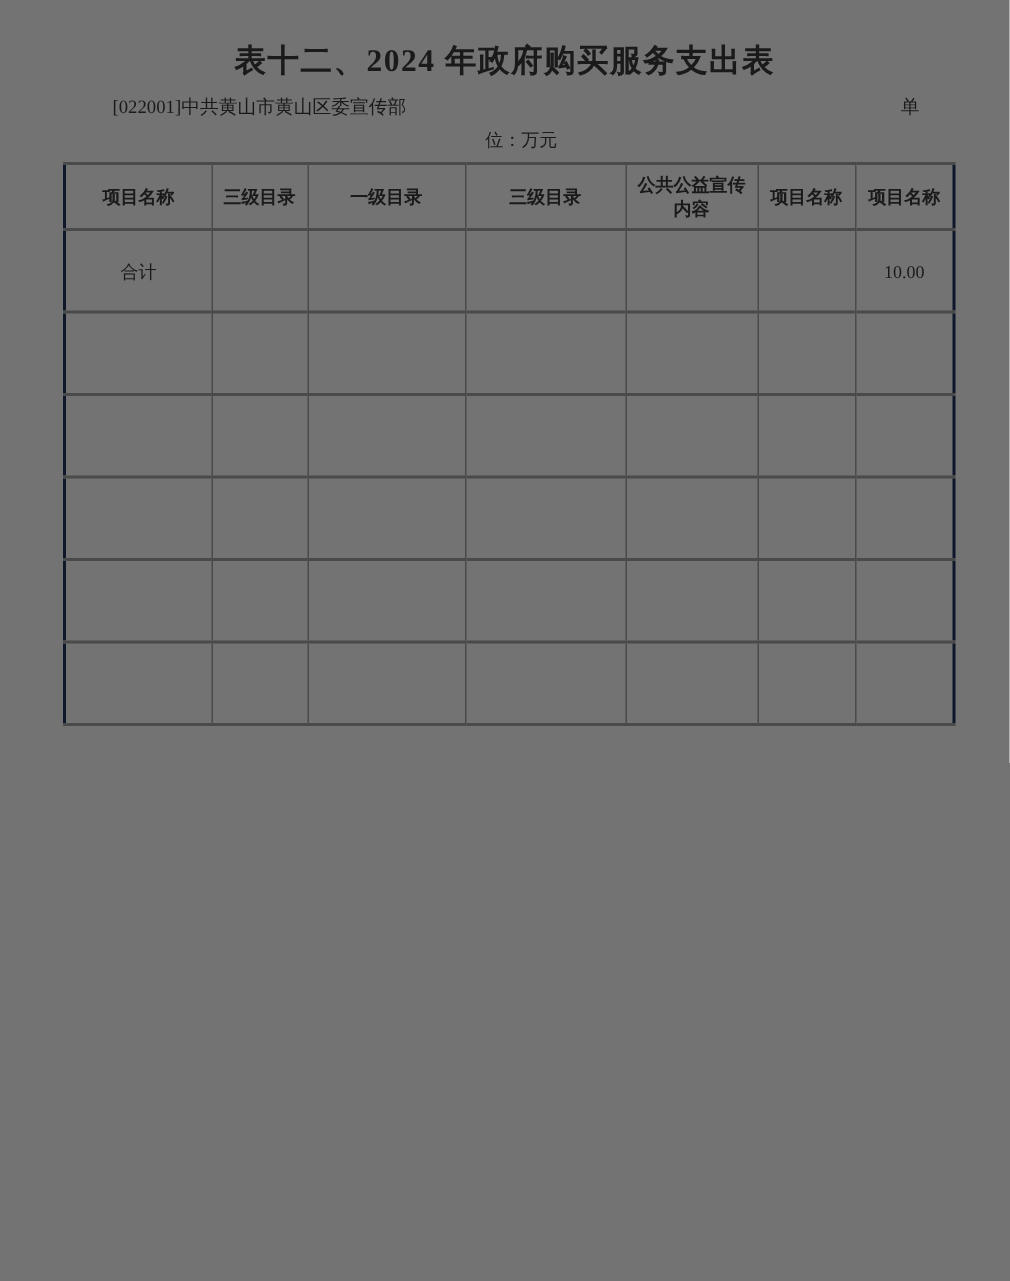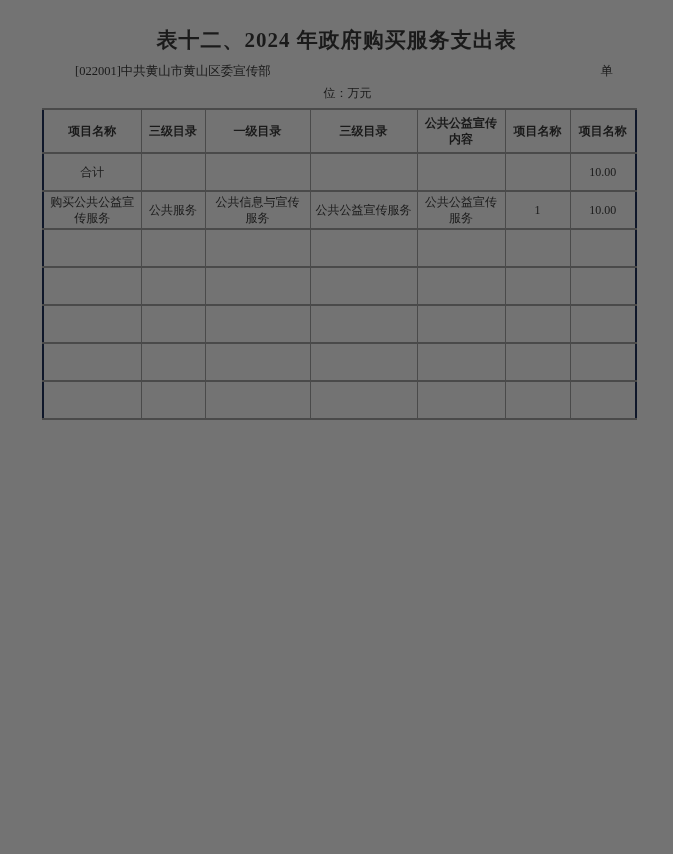--- a/index.html
+++ b/index.html
@@ -55,21 +55,21 @@
     border-bottom: 2px solid #4a4a4a;
     padding: 2px 3px;
     text-align: center;
     vertical-align: middle;
     font-size: 12px;
     line-height: 16px;
     white-space: pre-line;
     overflow: hidden;
   }
   table.expenditure thead tr { height: 44px; }
-  table.expenditure tbody tr { height: 38px; }
+  table.expenditure tbody tr { height: 55px; }
   table.expenditure th { font-weight: bold; }
 </style>
 </head>
 <body>
 
 <div class="page">
 
   <h1 class="doc-title">表十二、2024 年政府购买服务支出表</h1>
 
   <div class="meta-line">
@@ -102,32 +102,20 @@
       </tr>
     </thead>
     <tbody>
         <tr>
           <td>合计</td>
           <td></td>
           <td></td>
           <td></td>
           <td></td>
           <td></td>
-          <td>10.00</td>
-        </tr>
-        <tr>
-          <td>购买公共公益宣
-传服务</td>
-          <td>公共服务</td>
-          <td>公共信息与宣传
-服务</td>
-          <td>公共公益宣传服务</td>
-          <td>公共公益宣传
-服务</td>
-          <td>1</td>
           <td>10.00</td>
         </tr>
         <tr>
           <td></td>
           <td></td>
           <td></td>
           <td></td>
           <td></td>
           <td></td>
           <td></td>

